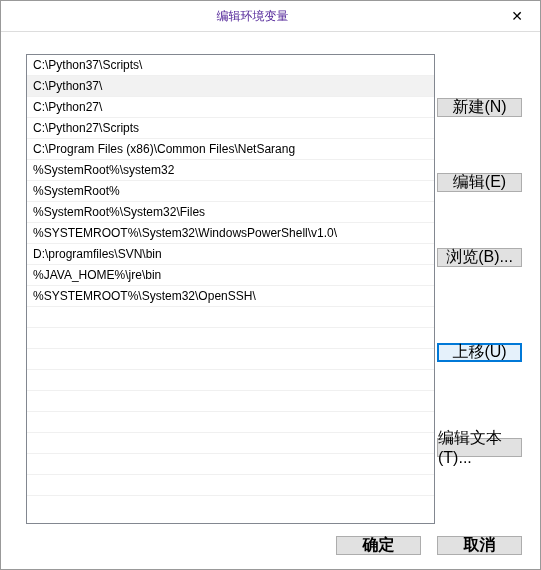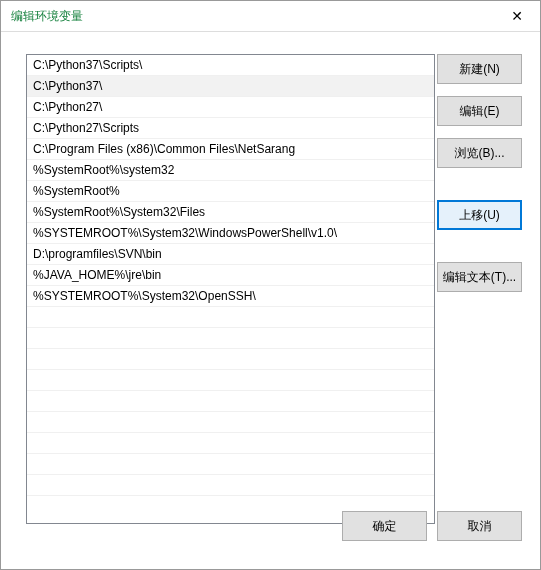--- a/index.html
+++ b/index.html
@@ -17,21 +17,22 @@
       height: 31px;
       display: flex;
       align-items: center;
       padding: 0 0 0 10px;
       border-bottom: 1px solid #ddd;
       background: #fff;
     }
     .title-text {
       flex: 1;
       font-size: 12px;
-      color: #15803d;
+      color: #4c1d95;
+      text-align: center;
     }
     .close-btn {
       width: 46px;
       height: 31px;
       display: flex;
       align-items: center;
       justify-content: center;
       font-size: 14px;
       font-family: Arial, sans-serif;
       color: #000;
@@ -71,43 +72,45 @@
     }
     .list-item.empty {
       color: transparent;
     }
     .side-buttons {
       width: 85px;
       display: flex;
       flex-direction: column;
     }
     .btn {
-      height: 30px;
+      height: 19px;
       border: 1px solid #adadad;
       background: #e1e1e1;
       font-family: inherit;
-      font-size: 12px;
+      font-size: 16px;
       color: #000;
       cursor: default;
       display: flex;
       align-items: center;
       justify-content: center;
       margin-bottom: 12px;
+      margin-top: 44px;
     }
     .btn.focused {
       border: 2px solid #0078d7;
       background: #e5f1fb;
     }
     .spacer-lg { height: 20px; }
     .footer {
       position: absolute;
-      bottom: 28px;
+      bottom: 14px;
       right: 18px;
       display: flex;
-      gap: 10px;
+      gap: 16px;
+      font-weight: bold;
     }
     .footer .btn {
       width: 85px;
       margin-bottom: 0;
     }
   </style>
 </head>
 <body>
 
 <div class="titlebar">

